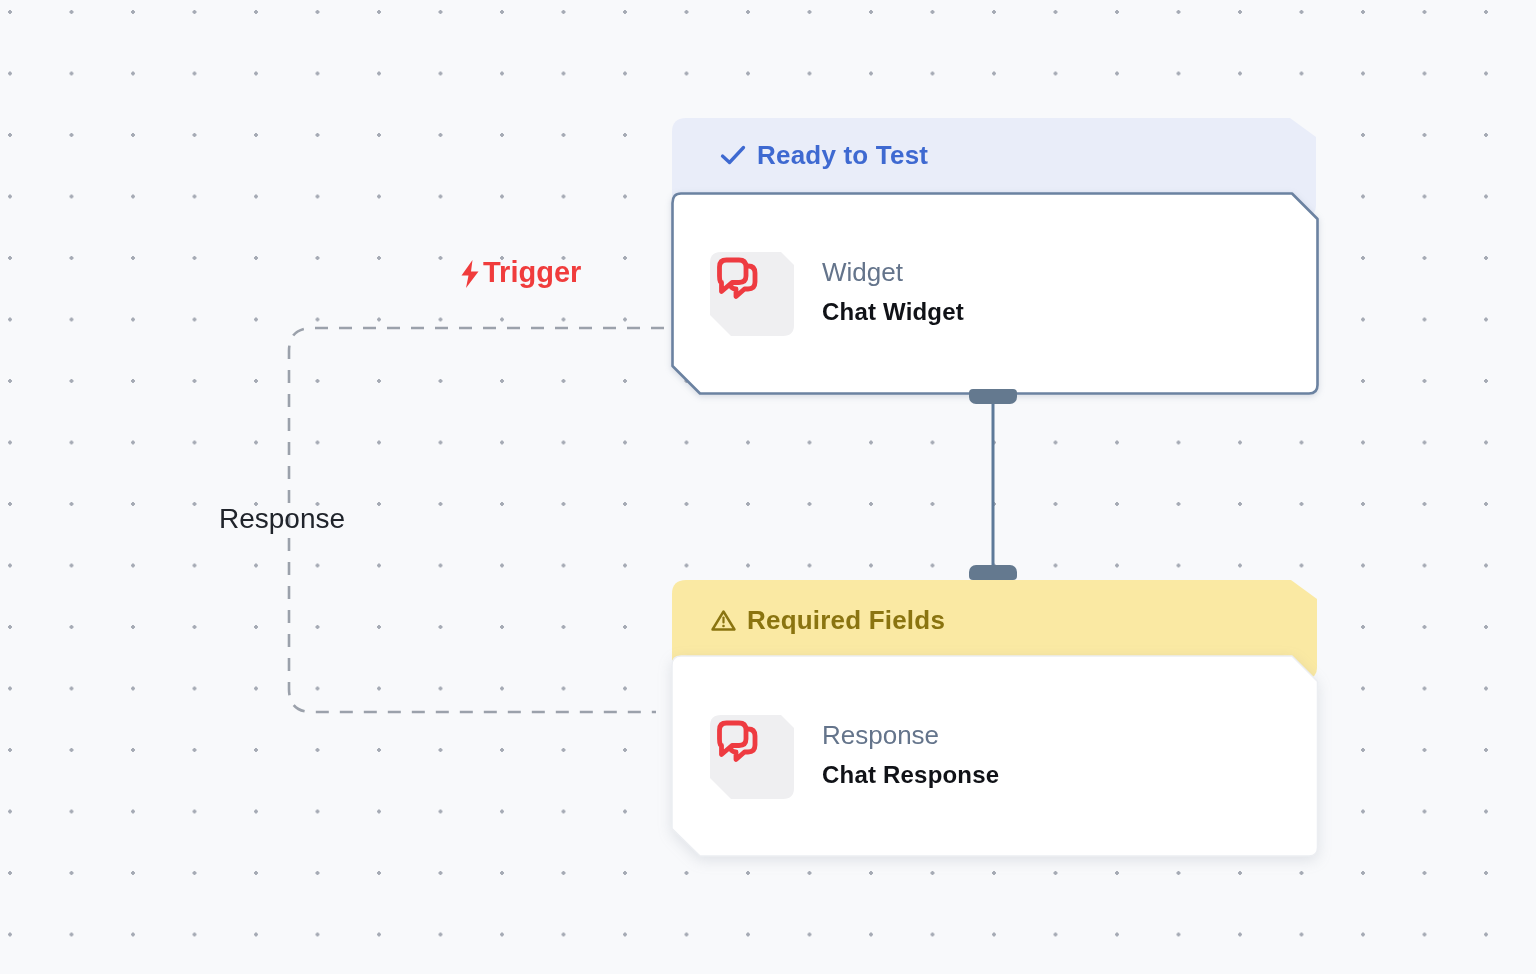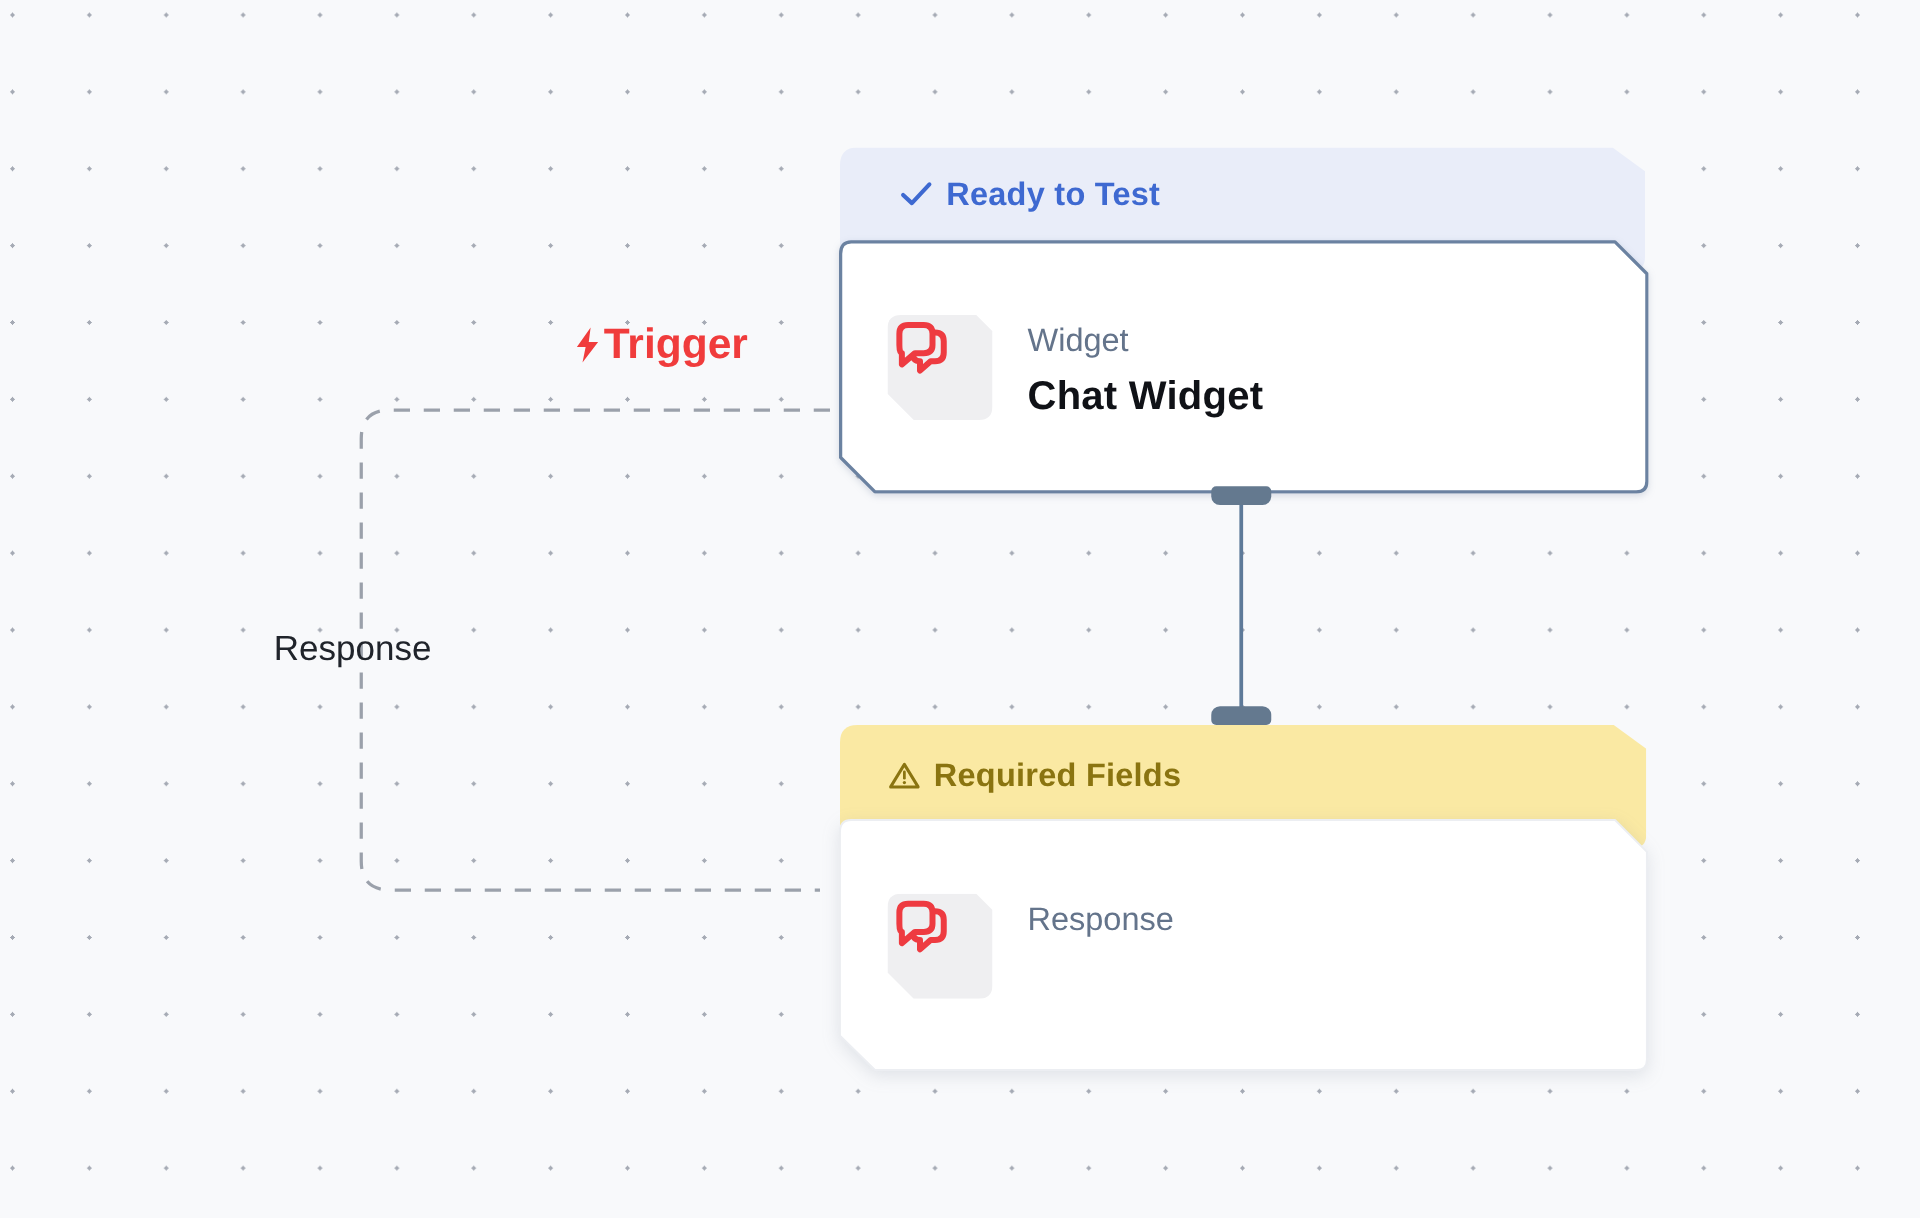--- a/index.html
+++ b/index.html
@@ -41,35 +41,35 @@
   .node-response .card-content{top:75px;}
 
   .icon-tile{position:absolute;left:39px;top:60px;width:84px;height:84px;}
 
   .type-label{
     position:absolute;left:151px;top:65px;
     font-size:26px;font-weight:500;color:#64748B;
   }
   .node-title{
     position:absolute;left:151px;top:106px;
-    font-size:32px;font-weight:700;color:#101217;letter-spacing:.2px;
+    font-size:24px;font-weight:700;color:#101217;letter-spacing:.2px;
   }
 
   .handle{
     position:absolute;width:48px;height:15px;left:298px;
     background:#64798F;
   }
   .handle.out{top:271px;border-radius:4px 4px 7px 7px;}
   .handle.in{top:-15px;border-radius:7px 7px 4px 4px;}
 
   
   .edge-label-trigger{
     position:absolute;left:459px;top:256px;
-    display:flex;align-items:center;gap:2px;
-    font-size:34px;font-weight:600;color:#F03C3C;
+    display:flex;align-items:flex-end;gap:2px;
+    font-size:29px;font-weight:600;color:#F03C3C;
   }
   .edge-label-response{
     position:absolute;left:219px;top:503px;
     font-size:28px;font-weight:500;color:#20242B;
   }
 </style>
 </head>
 <body>
 
 <div class="canvas">
@@ -145,16 +145,17 @@
     <div class="card-content">
 
       <svg class="icon-tile" viewBox="0 0 84 84">
         <path d="M 11 0 H 71 L 84 13 V 73 Q 84 84 73 84 H 21 L 0 63 V 11 Q 0 0 11 0 Z" fill="#EFEFF1"></path>
         <g stroke="#EE3B41" stroke-width="4.8" stroke-linejoin="round" stroke-linecap="round">
           <path d="M 27 14 H 38 Q 45 14 45 21 V 30 Q 45 37 38 37 H 34.5 L 26 44.5 V 37 Q 20 37 20 30 V 21 Q 20 14 27 14 Z" fill="none"></path>
           <path d="M 16.5 8 H 29 Q 36 8 36 15 V 24 Q 36 30.5 29 30.5 H 22 L 11.5 39.5 V 30.5 Q 9.5 30.5 9.5 24 V 15 Q 9.5 8 16.5 8 Z" fill="#EFEFF1"></path>
         </g>
       </svg>
       <div class="type-label">Response</div>
+      <div class="node-title">Chat Response</div>
     </div>
   </div>
 
 </div>
 
 </body></html>

